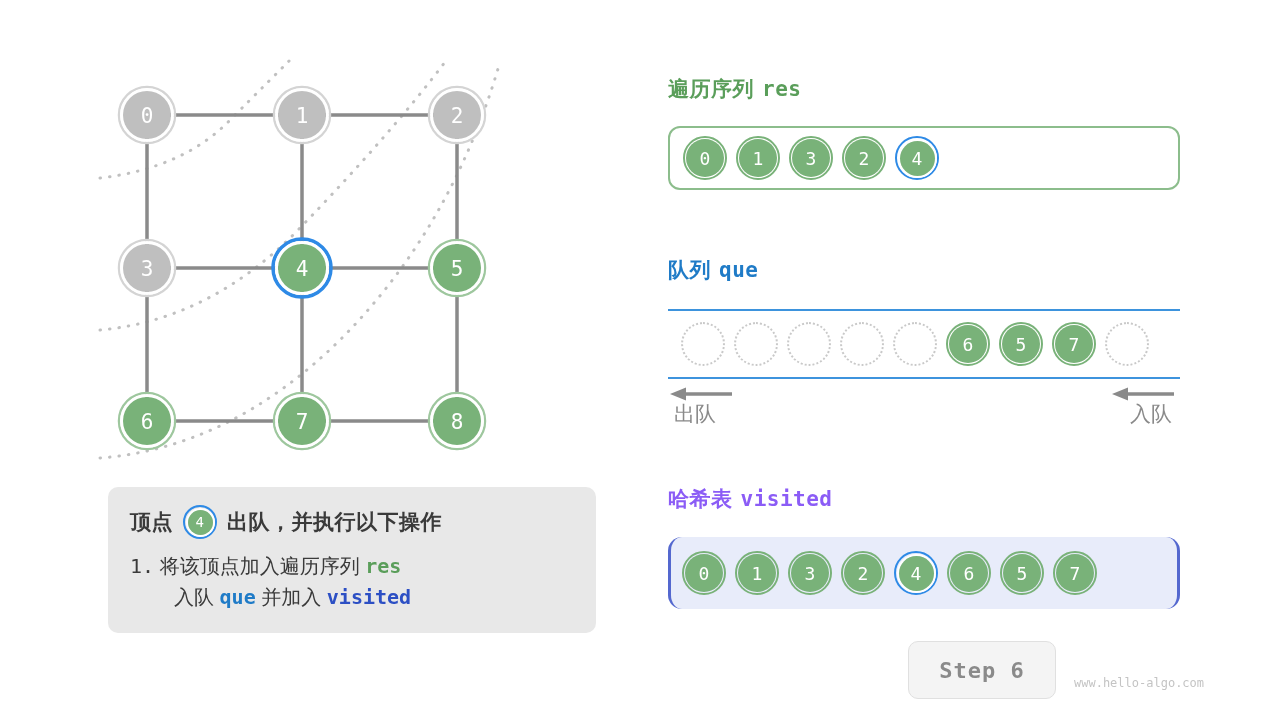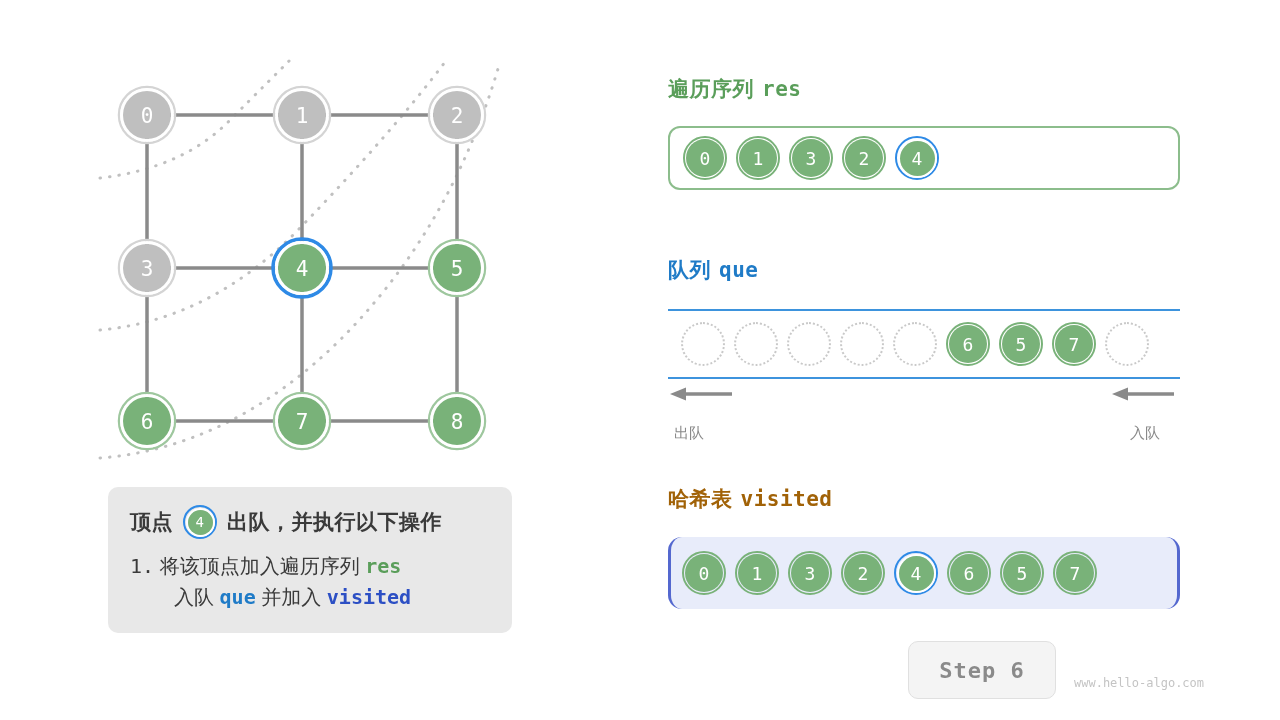--- a/index.html
+++ b/index.html
@@ -30,21 +30,21 @@
     fill: #ffffff;
     text-anchor: middle;
     dominant-baseline: central;
     pointer-events: none;
   }
 
   
   #caption-box {
     position: absolute;
     left: 108px; top: 487px;
-    width: 404px;
+    width: 488px;
     box-sizing: border-box;
     padding: 18px 22px 20px 22px;
     background: #e8e8e8;
     border-radius: 10px;
   }
   #caption-title {
     display: flex;
     align-items: center;
     font-size: 21px;
     font-weight: bold;
@@ -122,21 +122,21 @@
     white-space: nowrap;
     letter-spacing: 0.5px;
   }
   .section-title .code {
     font-family: "DejaVu Sans Mono", monospace;
     font-weight: bold;
     padding-left: 8px;
   }
   .t-green { color: #5a9e5a; }
   .t-blue  { color: #1f7bc7; }
-  .t-indigo{ color: #a16207; }
+  .t-indigo{ color: #8b5cf6; }
 
   
   #res-box {
     position: absolute;
     left: 8px; top: 126px;
     width: 512px; height: 64px;
     box-sizing: border-box;
     border: 2px solid #8cbd8c;
     border-radius: 12px;
     display: flex;
@@ -208,22 +208,22 @@
   }
   .que-arrow {
     position: absolute;
     top: 386px;
     width: 62px; height: 16px;
   }
   #que-arrow-left  { left: 10px; }
   #que-arrow-right { left: 452px; }
   .que-arrow-label {
     position: absolute;
-    top: 424px;
-    font-size: 15px;
+    top: 400px;
+    font-size: 21px;
     color: #8a8a8a;
     white-space: nowrap;
   }
   #que-label-left  { left: 14px; }
   #que-label-right { left: 470px; }
 
   
   #visited-box {
     position: absolute;
     left: 8px; top: 537px;

